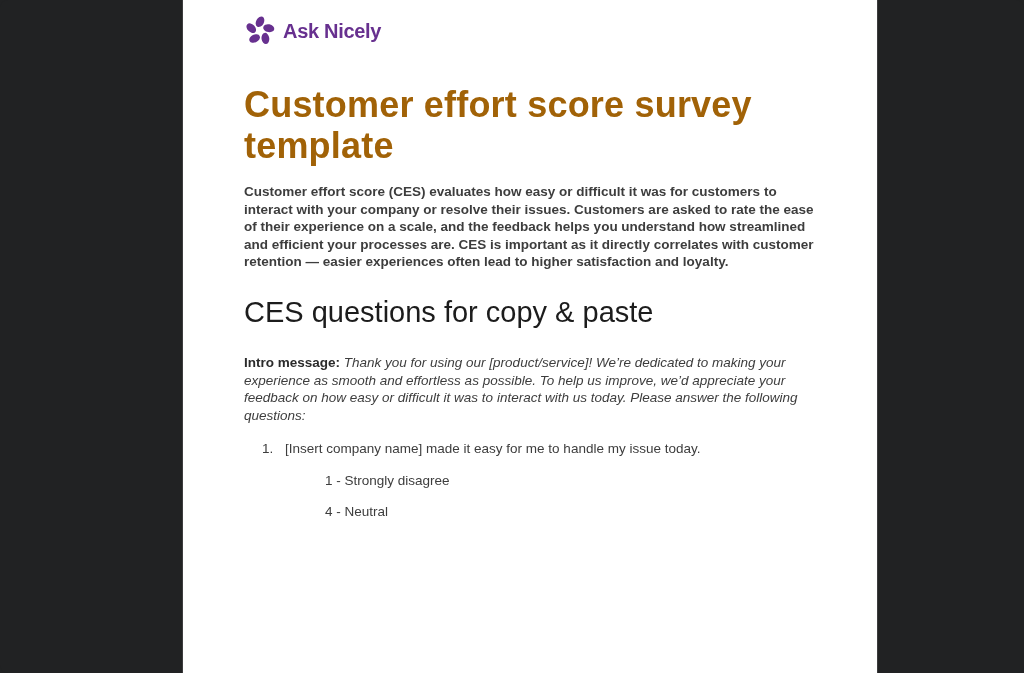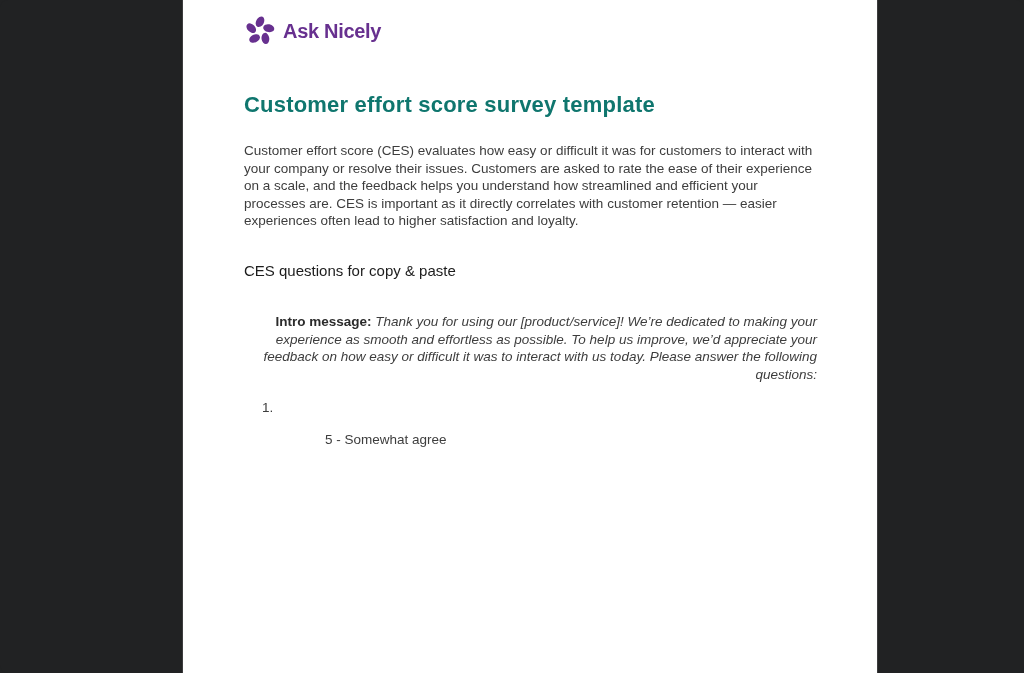--- a/index.html
+++ b/index.html
@@ -42,48 +42,48 @@
     flex: 0 0 auto;
   }
   .logo-text {
     color: #67308F;
     font-size: 20px;
     font-weight: 600;
     letter-spacing: -0.3px;
   }
   h1.doc-title {
     margin: 36px 0 0 0;
-    font-size: 22px;
+    font-size: 36px;
     line-height: 41px;
     font-weight: 700;
-    color: #0f766e;
+    color: #a16207;
     letter-spacing: 0.2px;
     max-width: 540px;
   }
   p.doc-desc {
     margin: 17px 0 0 0;
     font-size: 13.5px;
     line-height: 17.6px;
     color: #3d3d3d;
     max-width: 575px;
+    font-weight: bold;
   }
   h2.section-heading {
     margin: 27px 0 0 0;
-    font-size: 15px;
+    font-size: 29px;
     line-height: 28px;
     font-weight: 400;
     color: #1c1c1c;
   }
   p.intro {
     margin: 28px 0 0 0;
     font-size: 13.5px;
     line-height: 17.6px;
     color: #3d3d3d;
     max-width: 575px;
-    text-align: right;
   }
   .intro-label {
     font-weight: 700;
     font-style: normal;
     color: #2b2b2b;
   }
   .intro-text {
     font-style: italic;
   }
   .question-row {
@@ -139,20 +139,22 @@
     <h1 class="doc-title">Customer effort score survey template</h1>
 
     <p class="doc-desc">Customer effort score (CES) evaluates how easy or difficult it was for customers to interact with your company or resolve their issues. Customers are asked to rate the ease of their experience on a scale, and the feedback helps you understand how streamlined and efficient your processes are. CES is important as it directly correlates with customer retention — easier experiences often lead to higher satisfaction and loyalty.</p>
 
     <h2 class="section-heading">CES questions for copy &amp; paste</h2>
 
     <p class="intro"><span class="intro-label">Intro message:</span><span class="intro-text"> Thank you for using our [product/service]! We’re dedicated to making your experience as smooth and effortless as possible. To help us improve, we’d appreciate your feedback on how easy or difficult it was to interact with us today. Please answer the following questions:</span></p>
 
     <div class="question-row">
       <span class="question-number">1.</span>
+      <span class="question-text">[Insert company name] made it easy for me to handle my issue today.</span>
     </div>
 
     <div class="scale-list">
-        <div class="scale-item">5 - Somewhat agree</div>
+        <div class="scale-item">1 - Strongly disagree</div>
+        <div class="scale-item">4 - Neutral</div>
       </div>
 
   </div>
 </div>
 
 </body></html>

